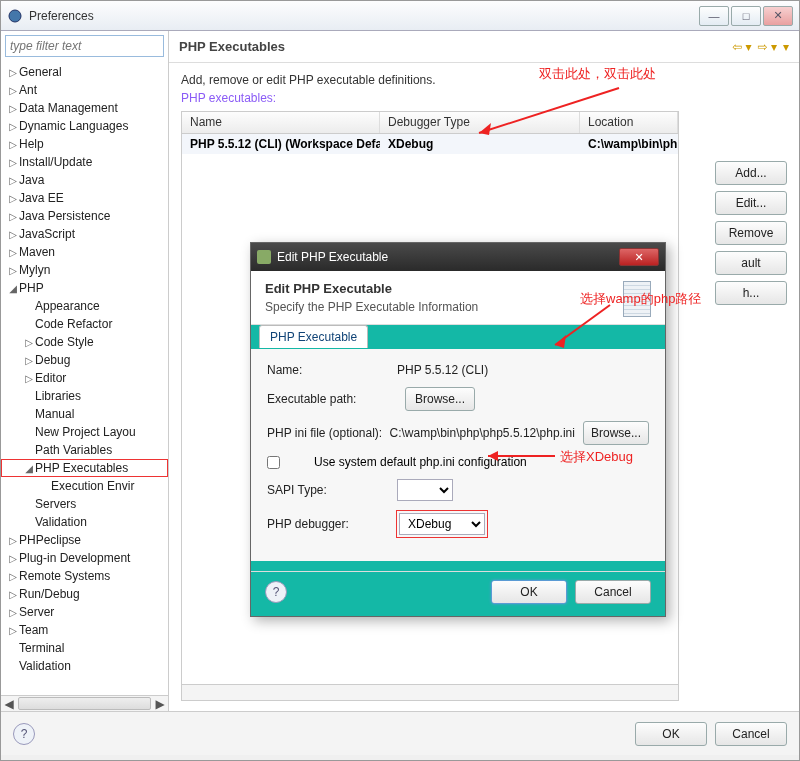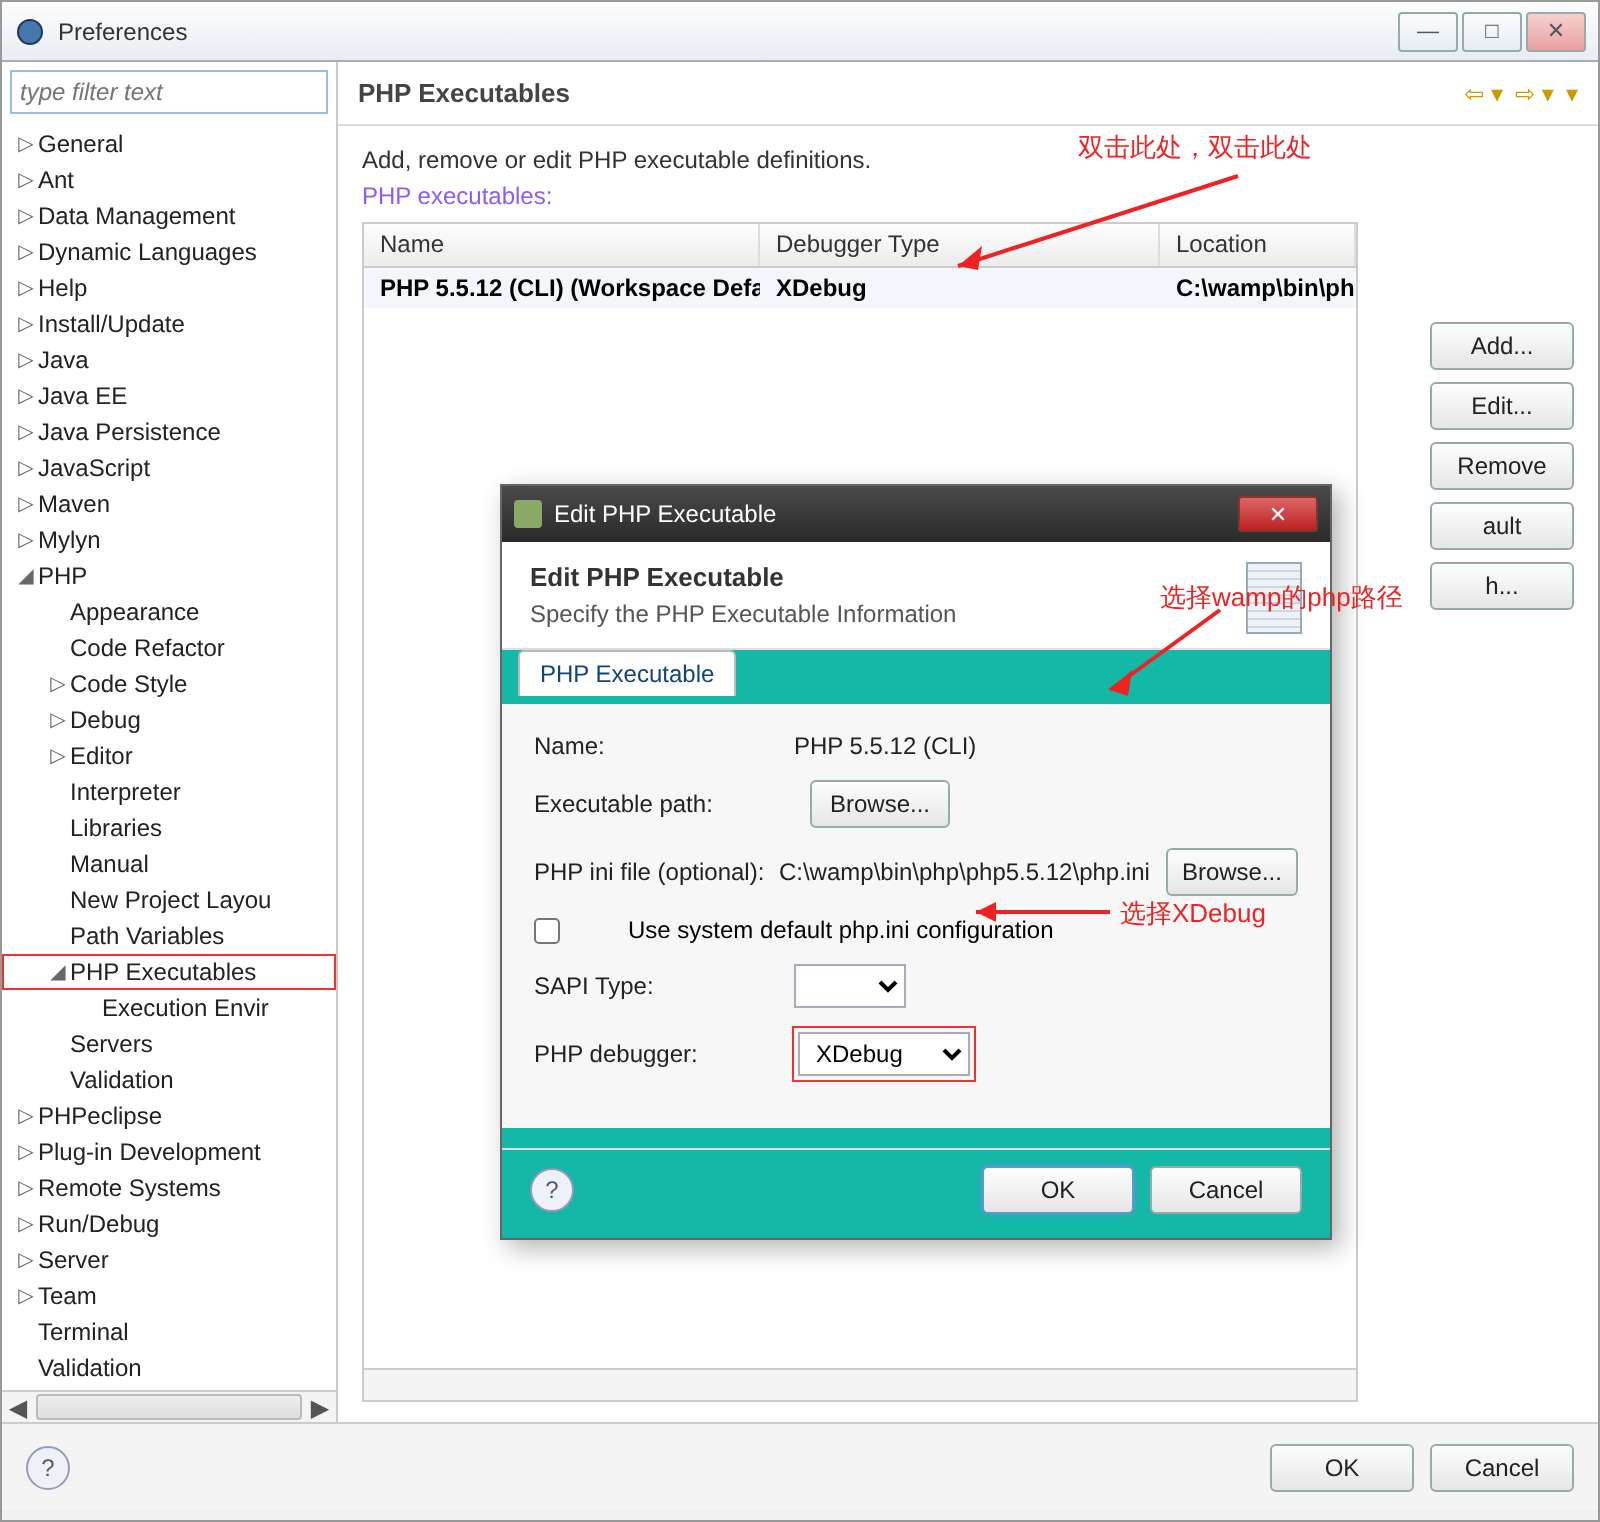--- a/index.html
+++ b/index.html
@@ -74,21 +74,21 @@
 .dlg-titlebar .title { flex: 1; font-size: 12px; }
 .dlg-close { width: 40px; height: 18px; background: linear-gradient(#d66,#b22); border: 1px solid #833; border-radius: 2px; display: flex; align-items: center; justify-content: center; color: #fff; cursor: pointer; font-size: 11px; }
 
 .dlg-head { background: #fff; padding: 10px 14px; border-bottom: 1px solid #ddd; position: relative; }
 .dlg-head h3 { font-size: 13px; font-weight: 600; color: #333; }
 .dlg-head p { color: #555; margin-top: 4px; }
 .dlg-head .srv-icon { position: absolute; right: 14px; top: 10px; width: 28px; height: 36px; border: 1px solid #9ab; background: repeating-linear-gradient(#eef2f6,#eef2f6 3px,#cdd8e2 3px,#cdd8e2 4px); }
 
 .dlg-body { padding: 0 0 10px 0; }
 .tab { display: inline-block; background: #fff; border: 1px solid #bbb; border-bottom: none; padding: 4px 10px; margin-left: 8px; border-radius: 3px 3px 0 0; color: #147; }
-.tab-panel { border-top: 4px solid #14b8a6; background: #f7f7f7; padding: 14px 16px; }
+.tab-panel { border-top: 1px solid #14b8a6; background: #f7f7f7; padding: 14px 16px; }
 .form-row { display: flex; align-items: center; margin-bottom: 10px; }
 .form-row label { width: 130px; color: #222; }
 .form-row .val { flex: 1; color: #222; }
 .form-row input[type=text] { flex: 1; height: 22px; border: 1px solid #aab; padding: 2px 6px; background: #fff; }
 .form-row.hl input { outline: 2px solid #e33; outline-offset: -1px; }
 .form-row .browse { width: 70px; margin-left: 8px; }
 .form-row select { height: 22px; border: 1px solid #aab; background: #fff; padding: 1px 4px; }
 .form-row select.small { width: 56px; padding-left: 36px; }
 .form-row select.med { width: 86px; }
 .chk-row { display: flex; align-items: center; margin: 0 0 10px 0; gap: 28px; }
@@ -193,24 +193,20 @@
           <div class="tree-item indent1">
             <span class="tw">▷</span>
             <span>Debug</span>
           </div>
           <div class="tree-item indent1">
             <span class="tw">▷</span>
             <span>Editor</span>
           </div>
           <div class="tree-item indent1">
             <span class="tw"></span>
-            <span>Interpreter</span>
-          </div>
-          <div class="tree-item indent1">
-            <span class="tw"></span>
             <span>Libraries</span>
           </div>
           <div class="tree-item indent1">
             <span class="tw"></span>
             <span>Manual</span>
           </div>
           <div class="tree-item indent1">
             <span class="tw"></span>
             <span>New Project Layou</span>
           </div>

